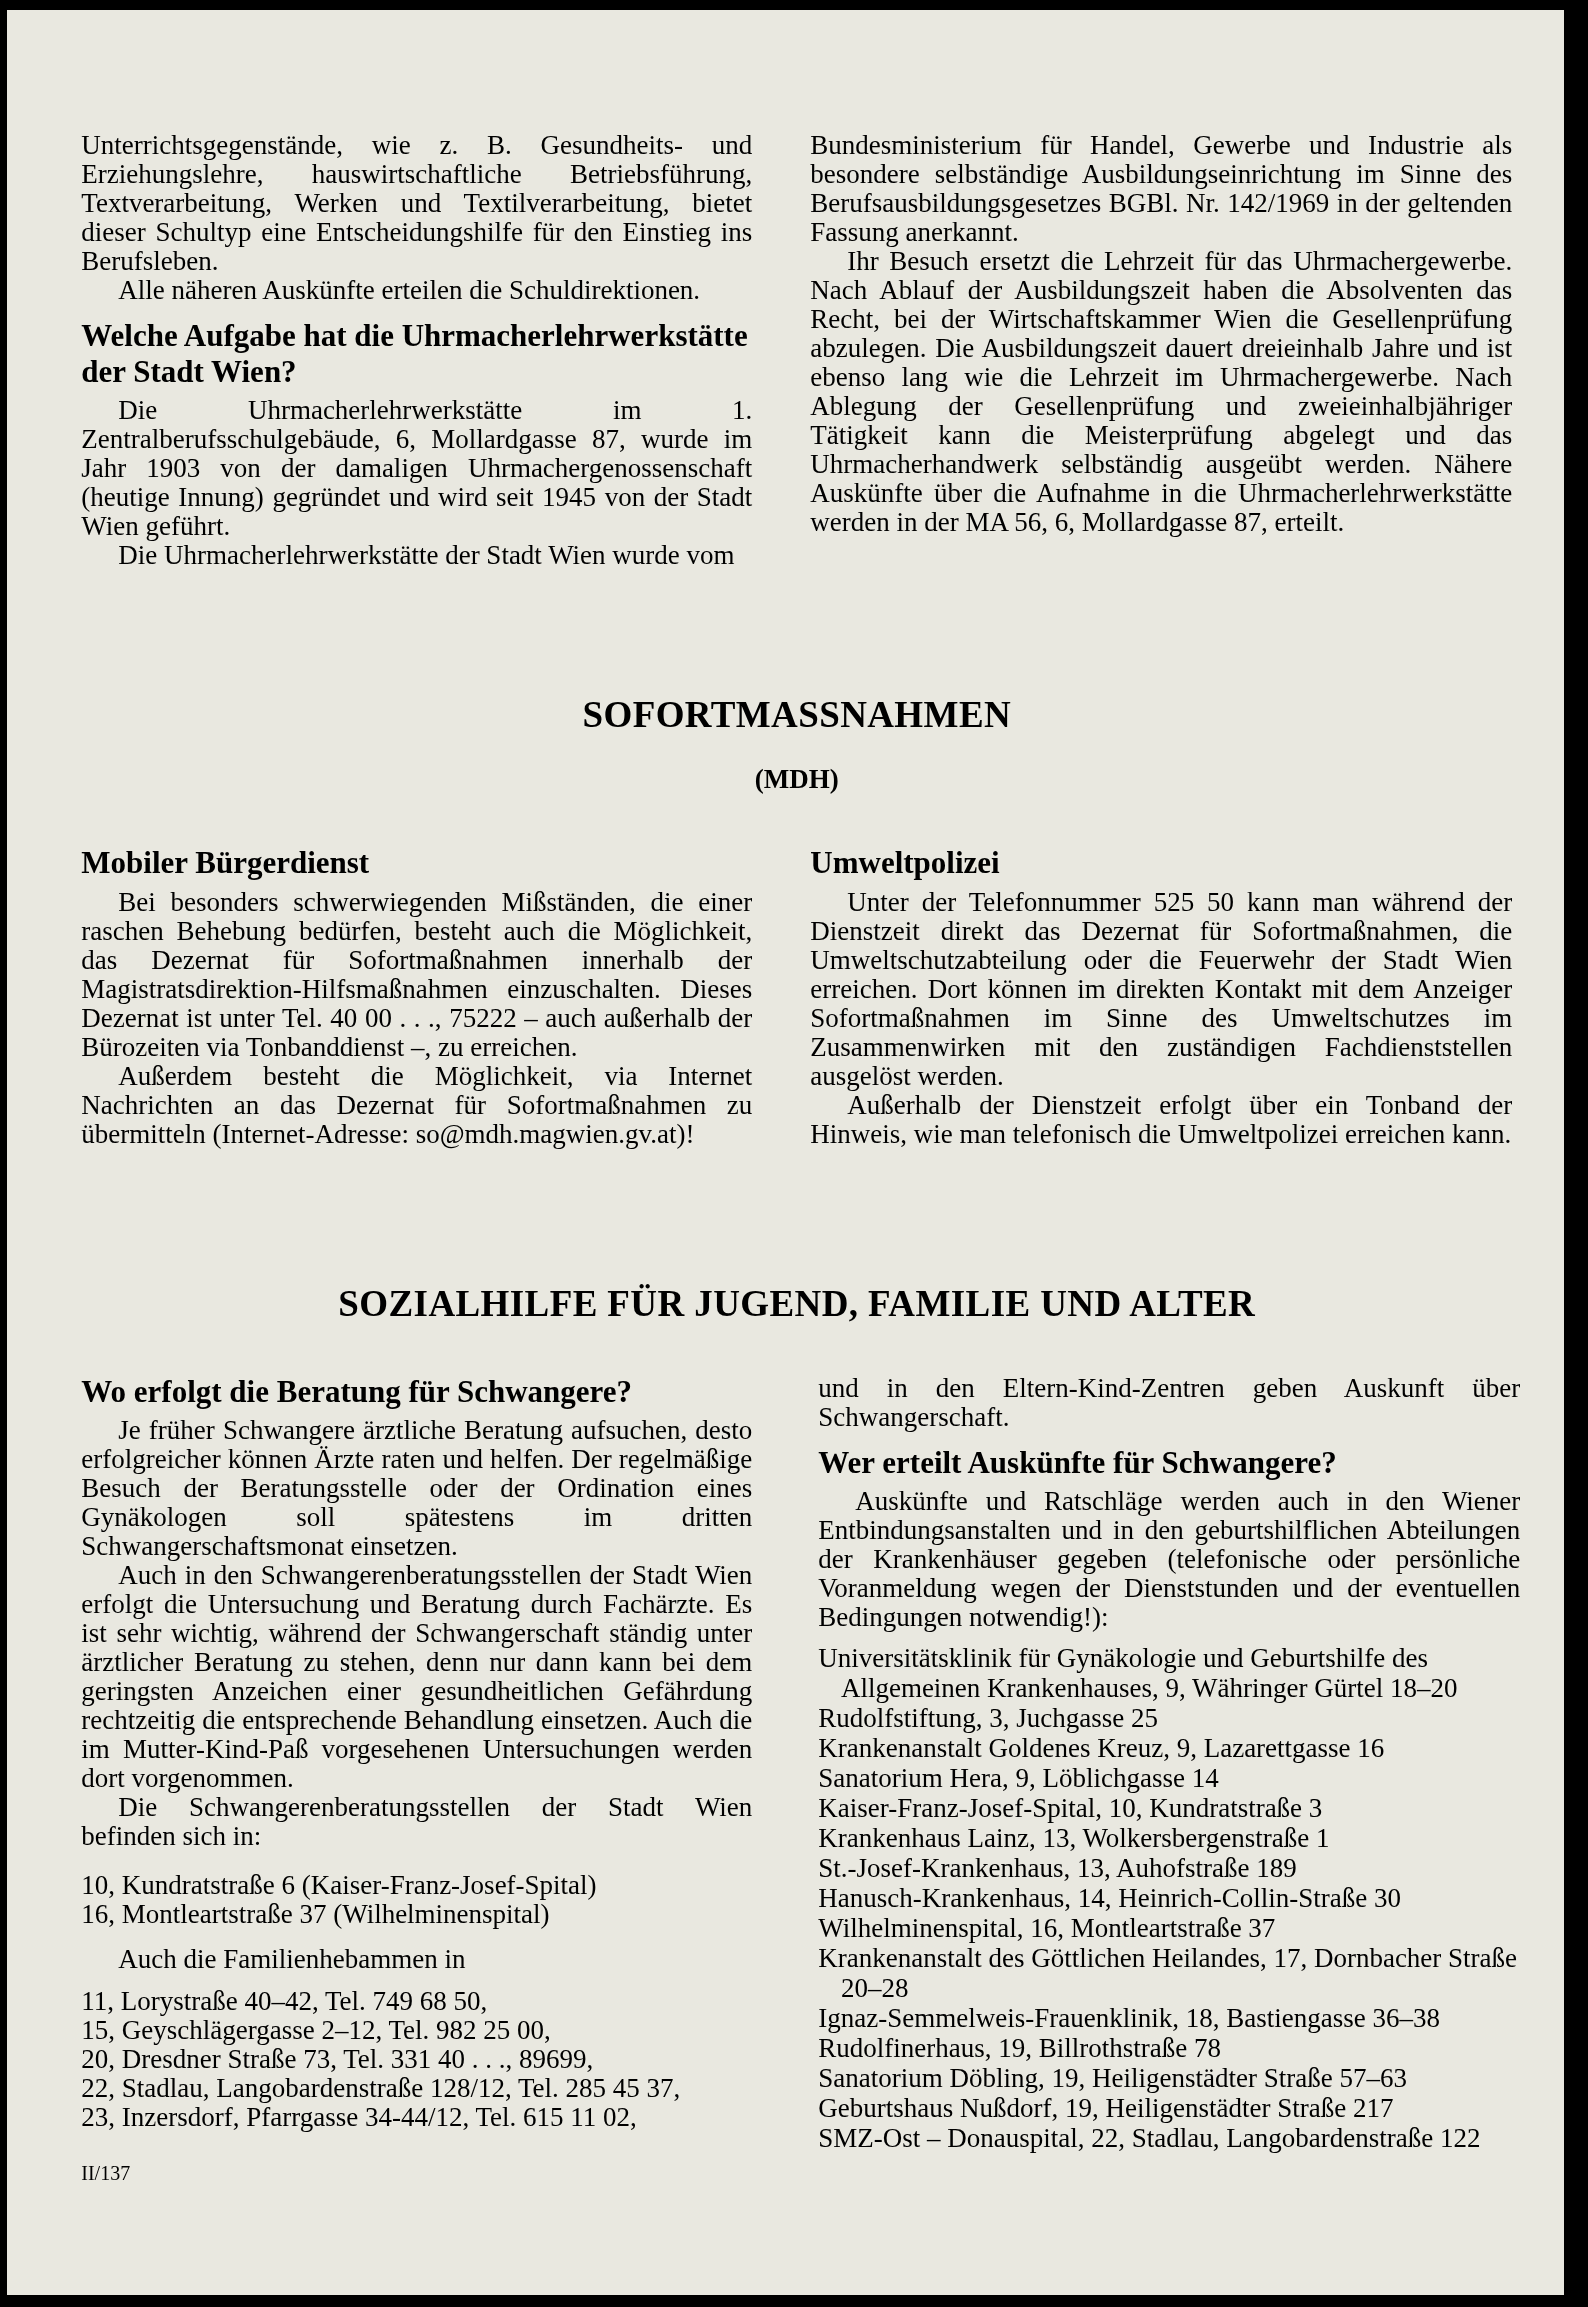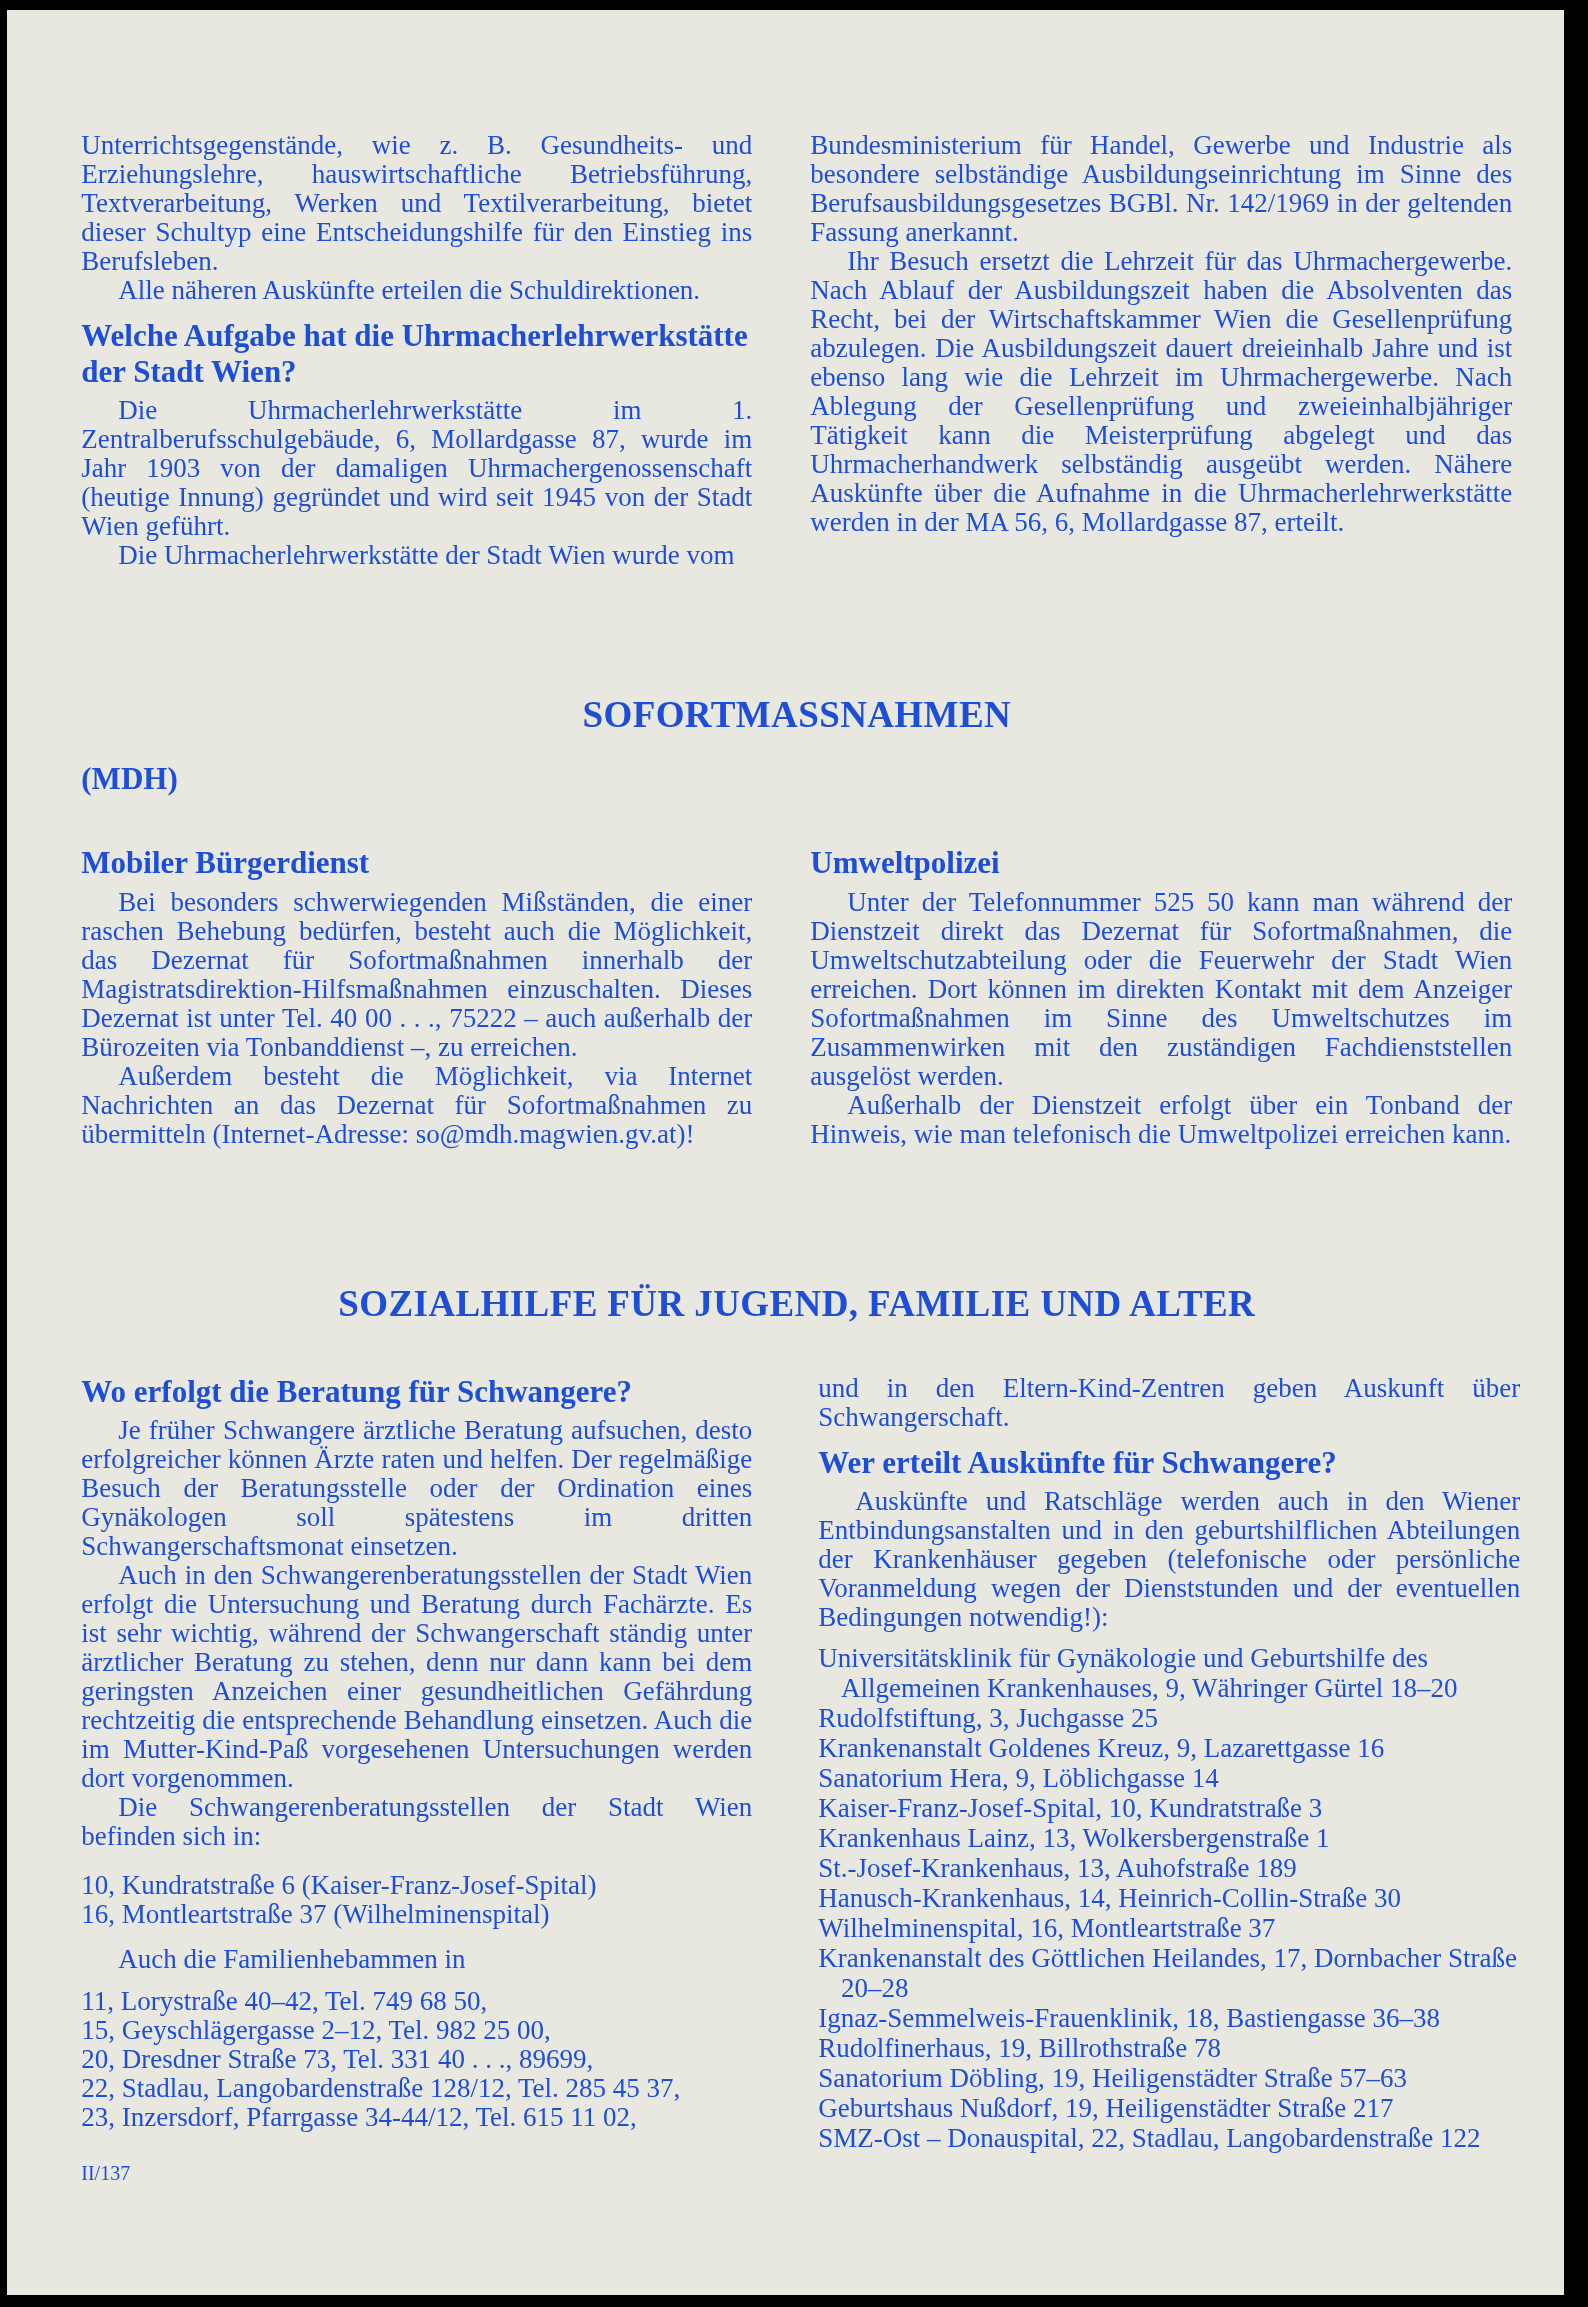--- a/index.html
+++ b/index.html
@@ -12,21 +12,21 @@
     font-family: "Liberation Serif", "DejaVu Serif", serif;
   }
   .page {
     position: absolute;
     left: 7.3px;
     top: 9.7px;
     width: 1557px;
     height: 2285px;
     box-sizing: border-box;
     background: #e9e8e0;
-    color: #1d4ed8;
+    color: #000000;
     padding: 121px 0 0 74px;
   }
   .two-col { display: flex; width: 1431px; }
   .col-left  { width: 671px; margin-right: 58px; flex: none; }
   .col-right { width: 702px; flex: none; }
   p { margin: 0; font-size: 27px; line-height: 29px; }
   .just { text-align: justify; }
   .ind  { text-indent: 37px; }
   h3 {
     margin: 13px 0 6.5px 0;
@@ -41,22 +41,22 @@
     text-align: center;
     font-size: 37px;
     line-height: 44px;
     font-weight: bold;
     letter-spacing: 0.4px;
   }
   h1.sozial { margin-top: 133px; }
   h2 {
     margin: 25px 0 0 0;
     width: 1431px;
-    text-align: left;
-    font-size: 31px;
+    text-align: center;
+    font-size: 27px;
     line-height: 34px;
     font-weight: bold;
   }
   h2.sozial-sub { margin-top: 12px; }
   .row-sofort { margin-top: 49px; }
   .row-sozial { margin-top: 48px; gap: 8px; }
   .plain-list { margin-top: 19.4px; }
   .plain-list p { line-height: 29px; }
   .hebammen { margin-top: 13px; }
   .para-hebammen { margin-top: 16px; }

